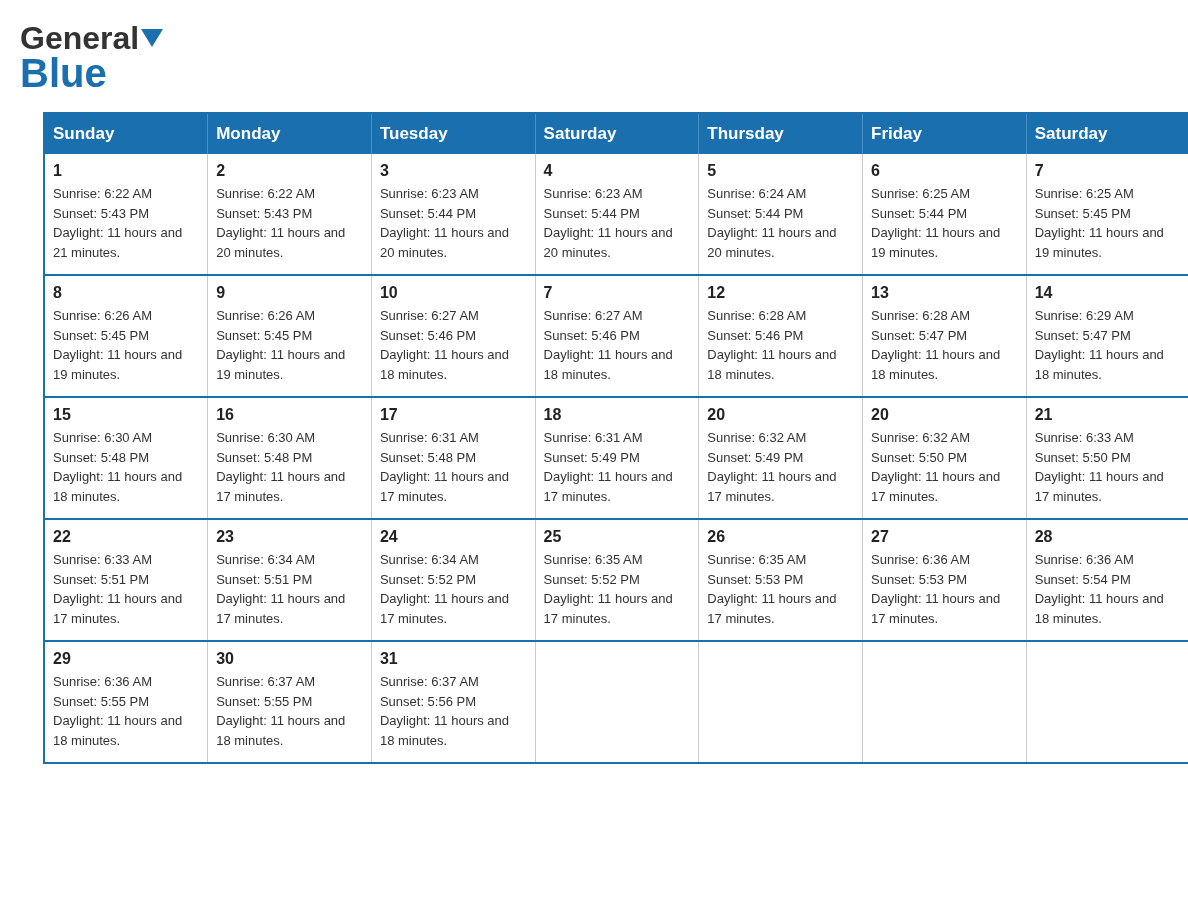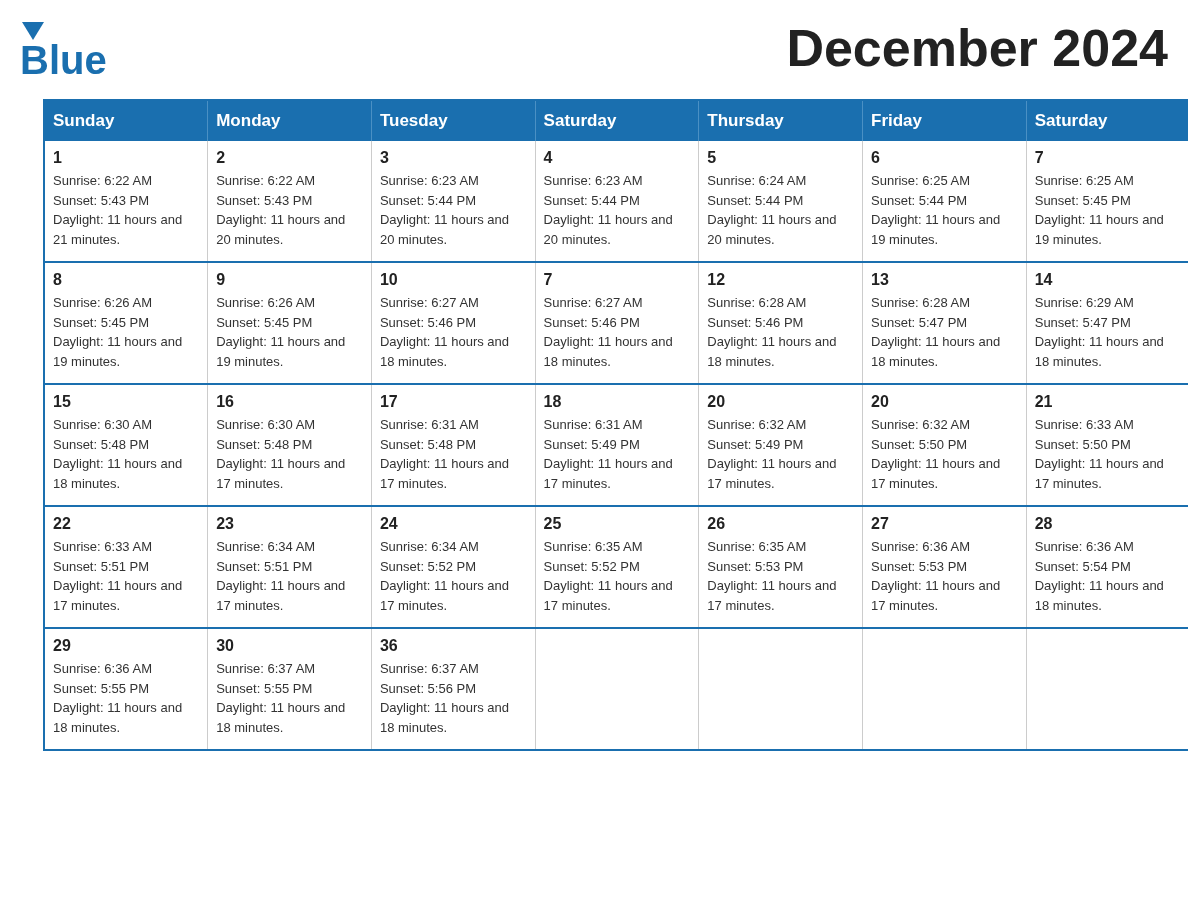--- a/index.html
+++ b/index.html
@@ -81,28 +81,28 @@
       display: flex;
       align-items: center;
     }
   </style>
 </head>
 <body>
 
 <div class="header">
   <div class="logo">
     <div class="logo-wrapper">
+      <span style="font-size:32px; font-weight:bold; color:#333;">General</span>
       <svg width="22" height="22" viewBox="0 0 22 22" style="margin-left:2px; margin-top:2px;">
         <polygon points="0,0 22,0 11,18" fill="#1a6faf"></polygon>
       </svg>
     </div>
     <div style="font-size:40px; font-weight:bold; color:#1a6faf; margin-top:-6px;">Blue</div>
   </div>
   <div class="title-section">
-    <div class="month-title">December 2024</div>
   </div>
 </div>
 
 <table>
   <thead>
     <tr>
     <th>Sunday</th>
         <th>Monday</th>
         <th>Tuesday</th>
         <th>Saturday</th>
@@ -235,21 +235,21 @@
       <tr>
         <td>
           <span class="day-number">29</span>
           <span class="day-info">Sunrise: 6:36 AM<br>Sunset: 5:55 PM<br>Daylight: 11 hours and 18 minutes.</span>
         </td>
         <td>
           <span class="day-number">30</span>
           <span class="day-info">Sunrise: 6:37 AM<br>Sunset: 5:55 PM<br>Daylight: 11 hours and 18 minutes.</span>
         </td>
         <td>
-          <span class="day-number">36</span>
+          <span class="day-number">31</span>
           <span class="day-info">Sunrise: 6:37 AM<br>Sunset: 5:56 PM<br>Daylight: 11 hours and 18 minutes.</span>
         </td>
         <td></td>
         <td></td>
         <td></td>
         <td></td>
       </tr>
     </tbody>
 </table>
 

